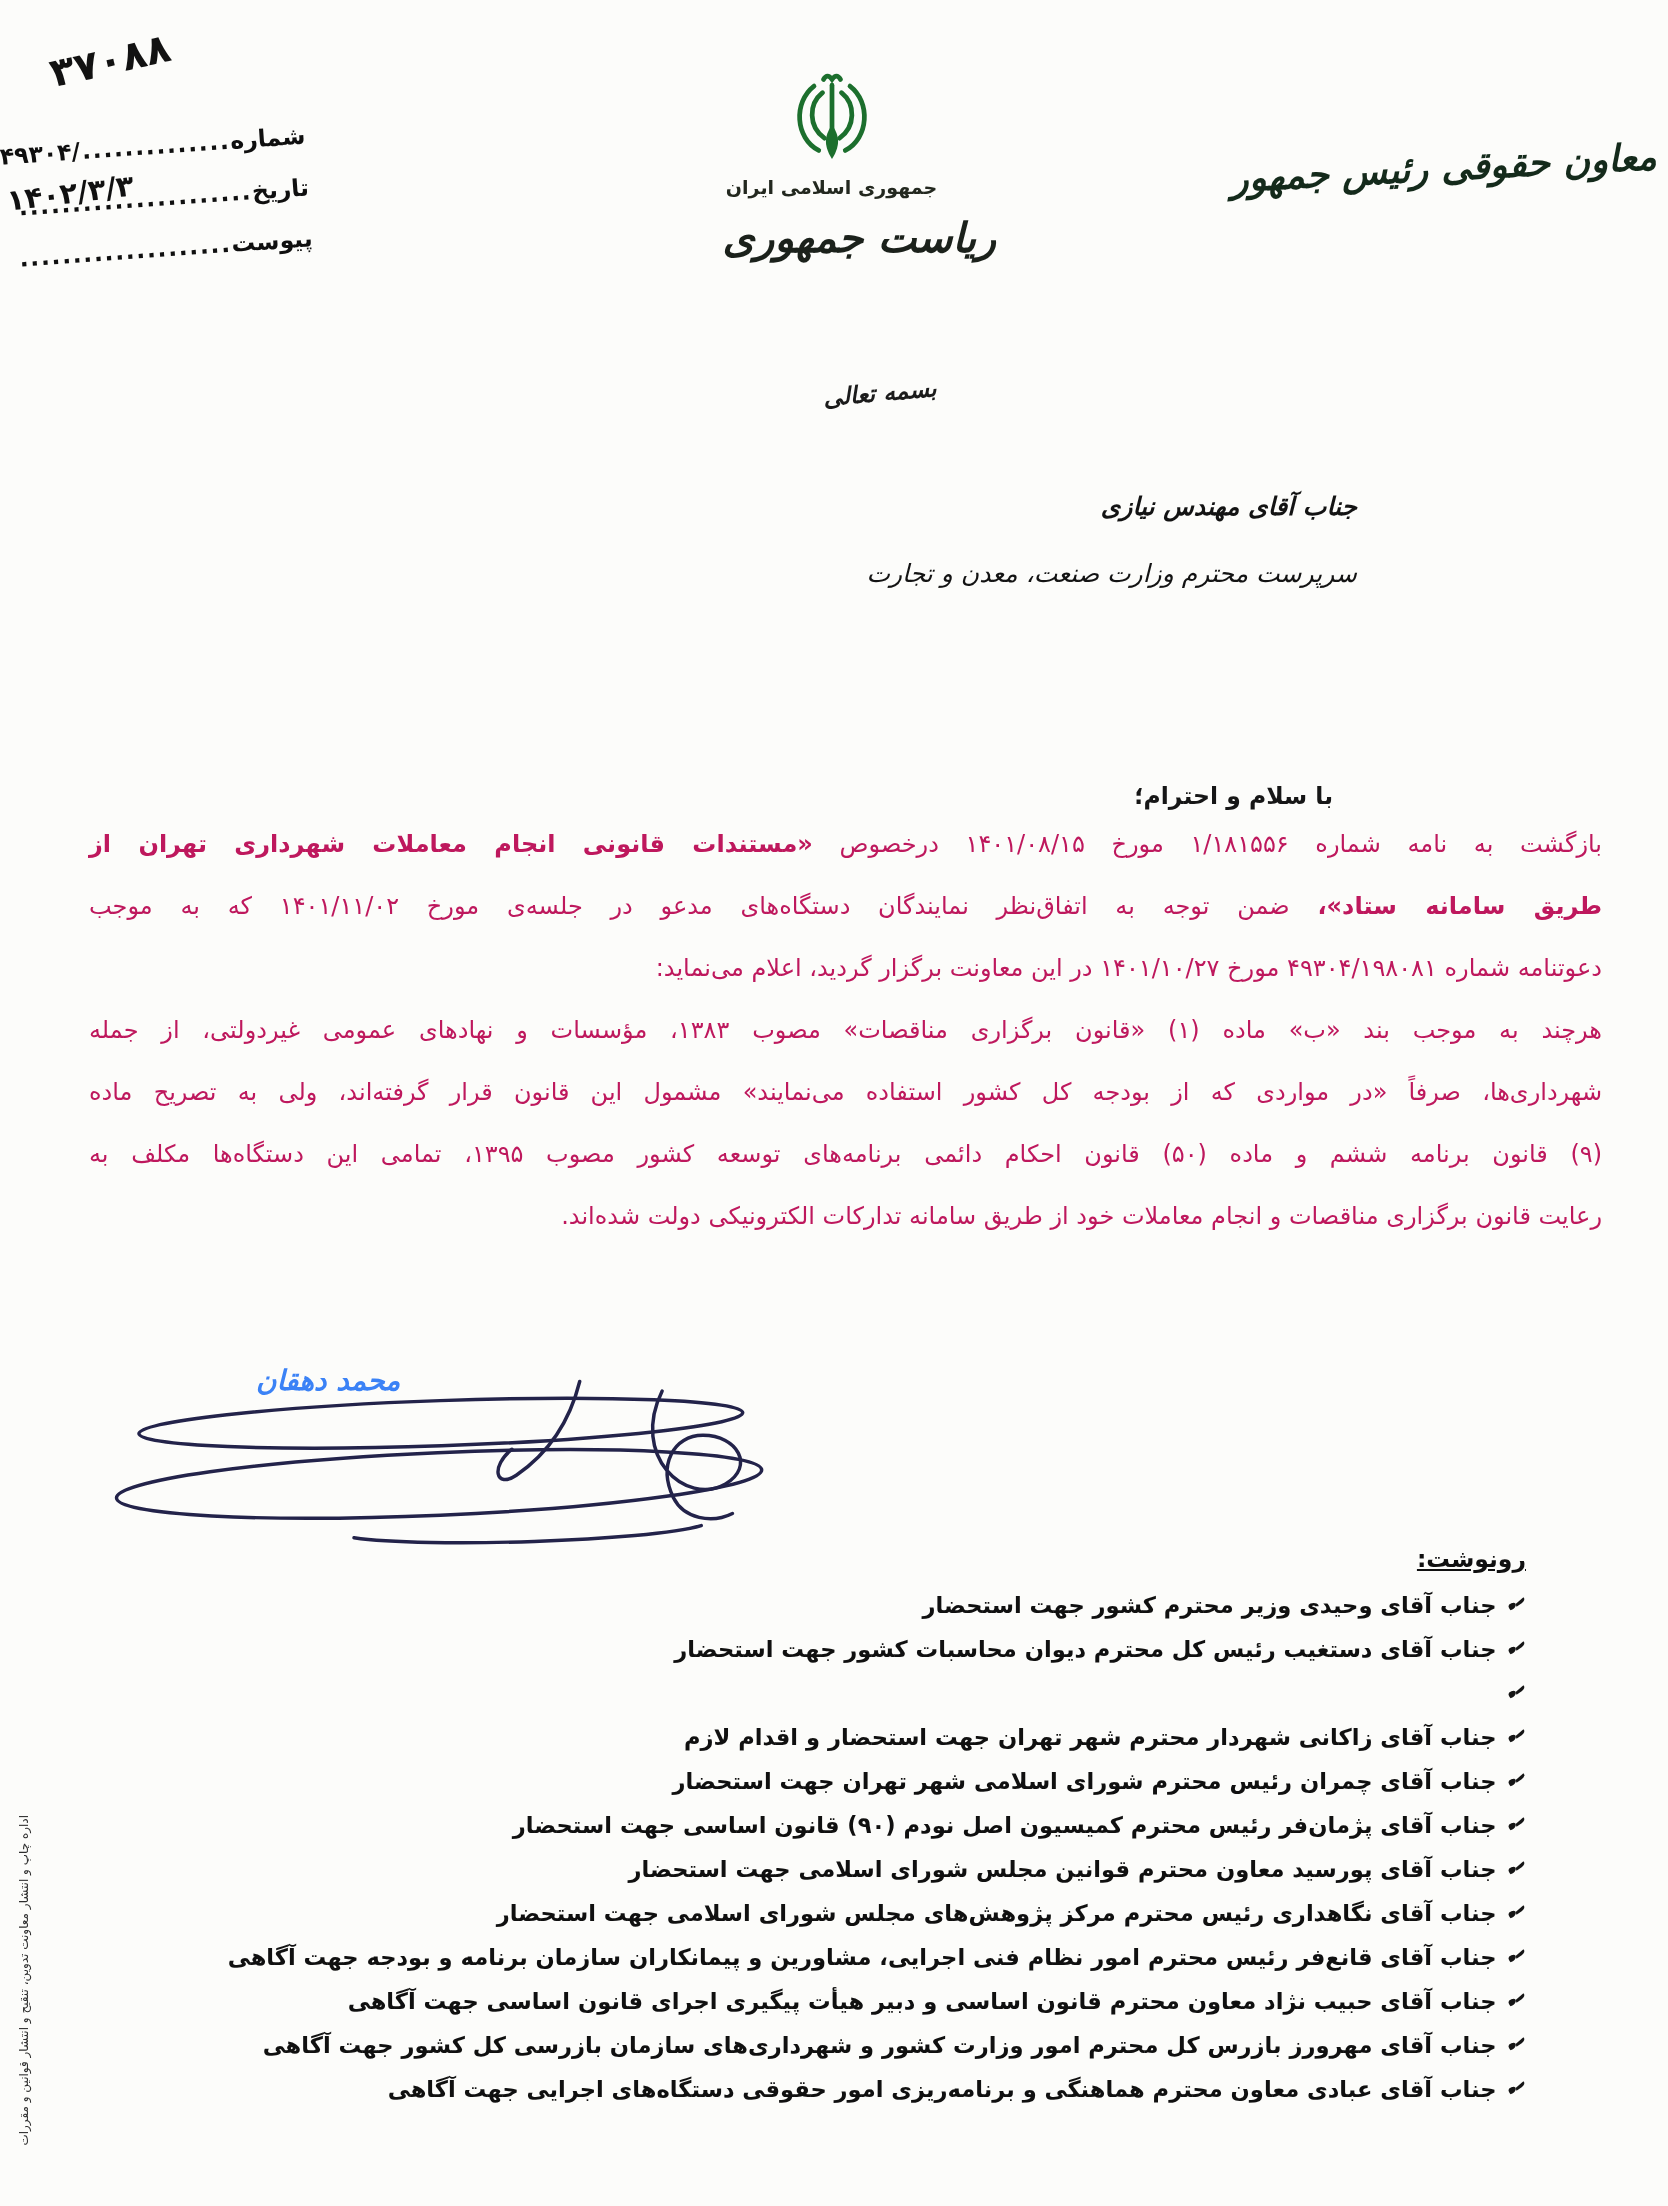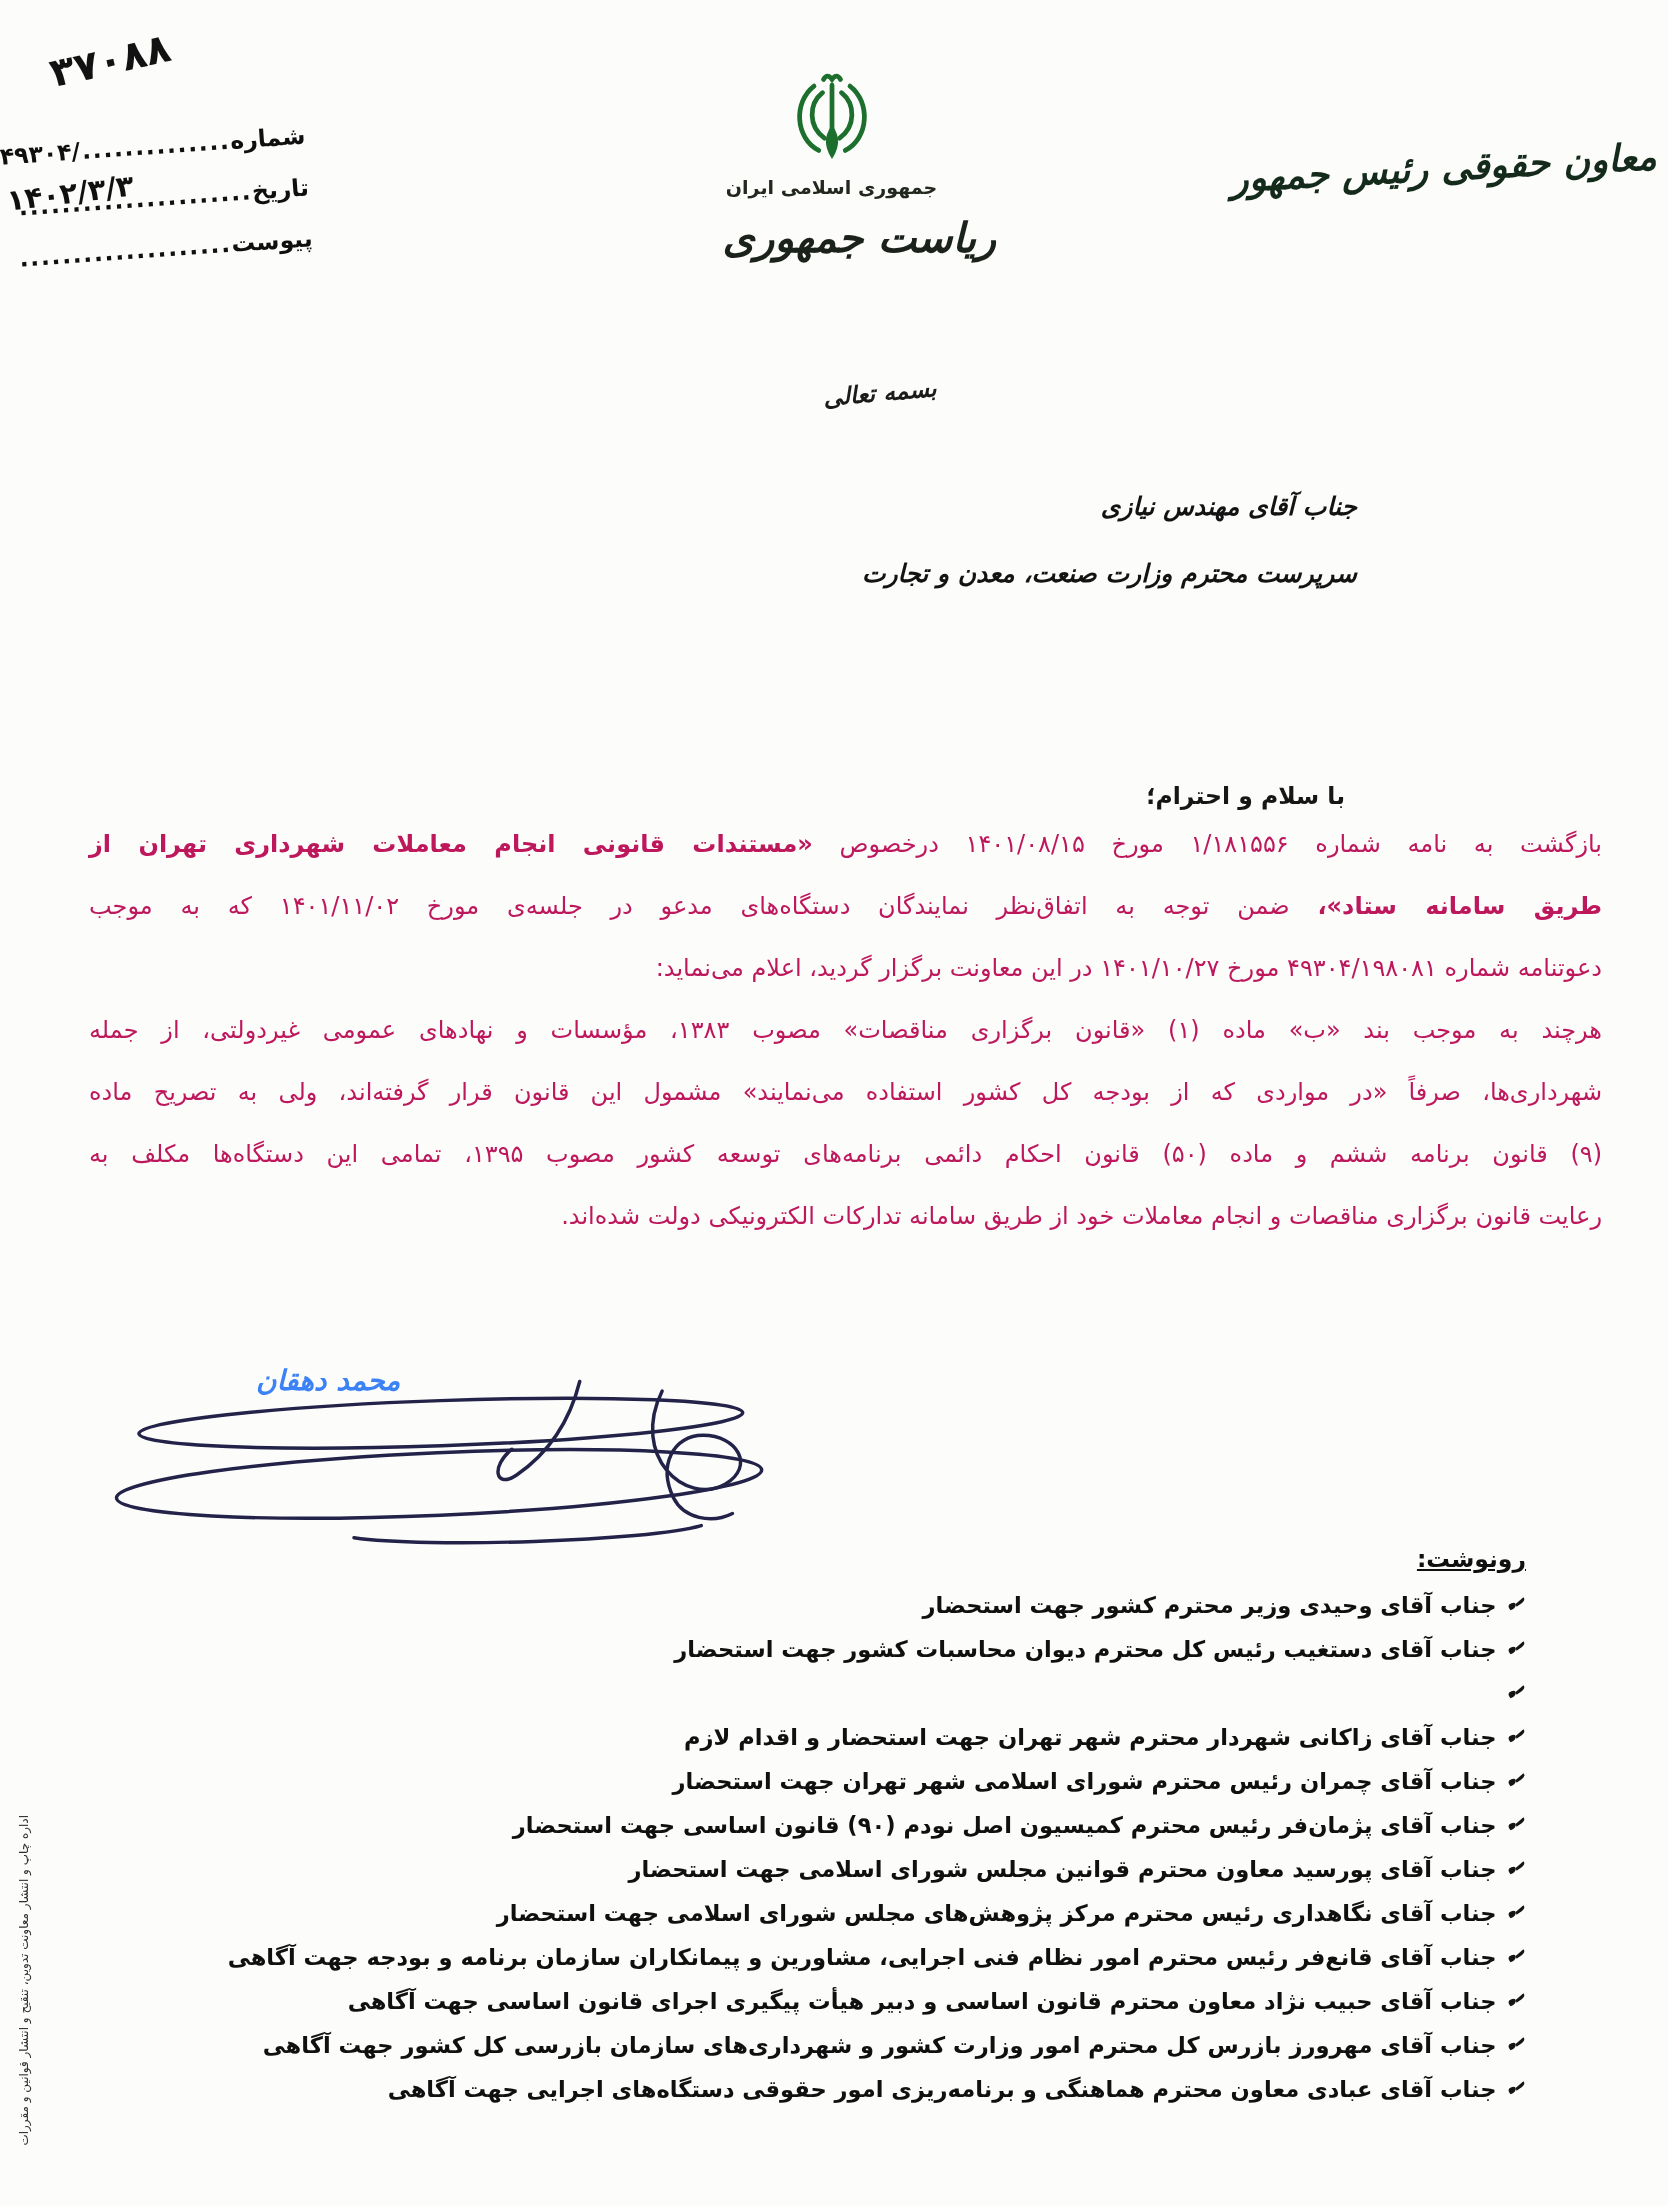--- a/index.html
+++ b/index.html
@@ -57,23 +57,23 @@
 
   .besmele{
     position:absolute;left:824px;top:379px;
     font-size:23.5px;font-weight:600;font-style:italic;
     transform:rotate(-5deg);color:#1b1b1b;white-space:nowrap;
   }
 
   
   .addressee{position:absolute;right:311px;top:492px;text-align:right;color:#131313;}
   .addressee-name{font-size:25px;font-weight:700;font-style:italic;margin-bottom:38px;white-space:nowrap;}
-  .addressee-role{font-size:25px;font-weight:700;font-style:italic;white-space:nowrap;}
-
-  .salutation{position:absolute;right:323px;top:782px;font-size:23.5px;font-weight:600;color:#161616;white-space:nowrap;}
+  .addressee-role{font-size:25px;font-weight:400;font-style:italic;white-space:nowrap;}
+
+  .salutation{position:absolute;right:335px;top:782px;font-size:23.5px;font-weight:600;color:#161616;white-space:nowrap;}
 
   
   .body-text{position:absolute;right:66px;left:90px;top:813px;font-size:24px;line-height:62px;color:#be185d;}
   .body-line{text-align:justify;text-align-last:justify;}
   .body-line.para-end{text-align-last:right;}
   .bold{font-weight:700;}
 
   
   .signature-name{
     position:absolute;left:257px;top:1364px;

